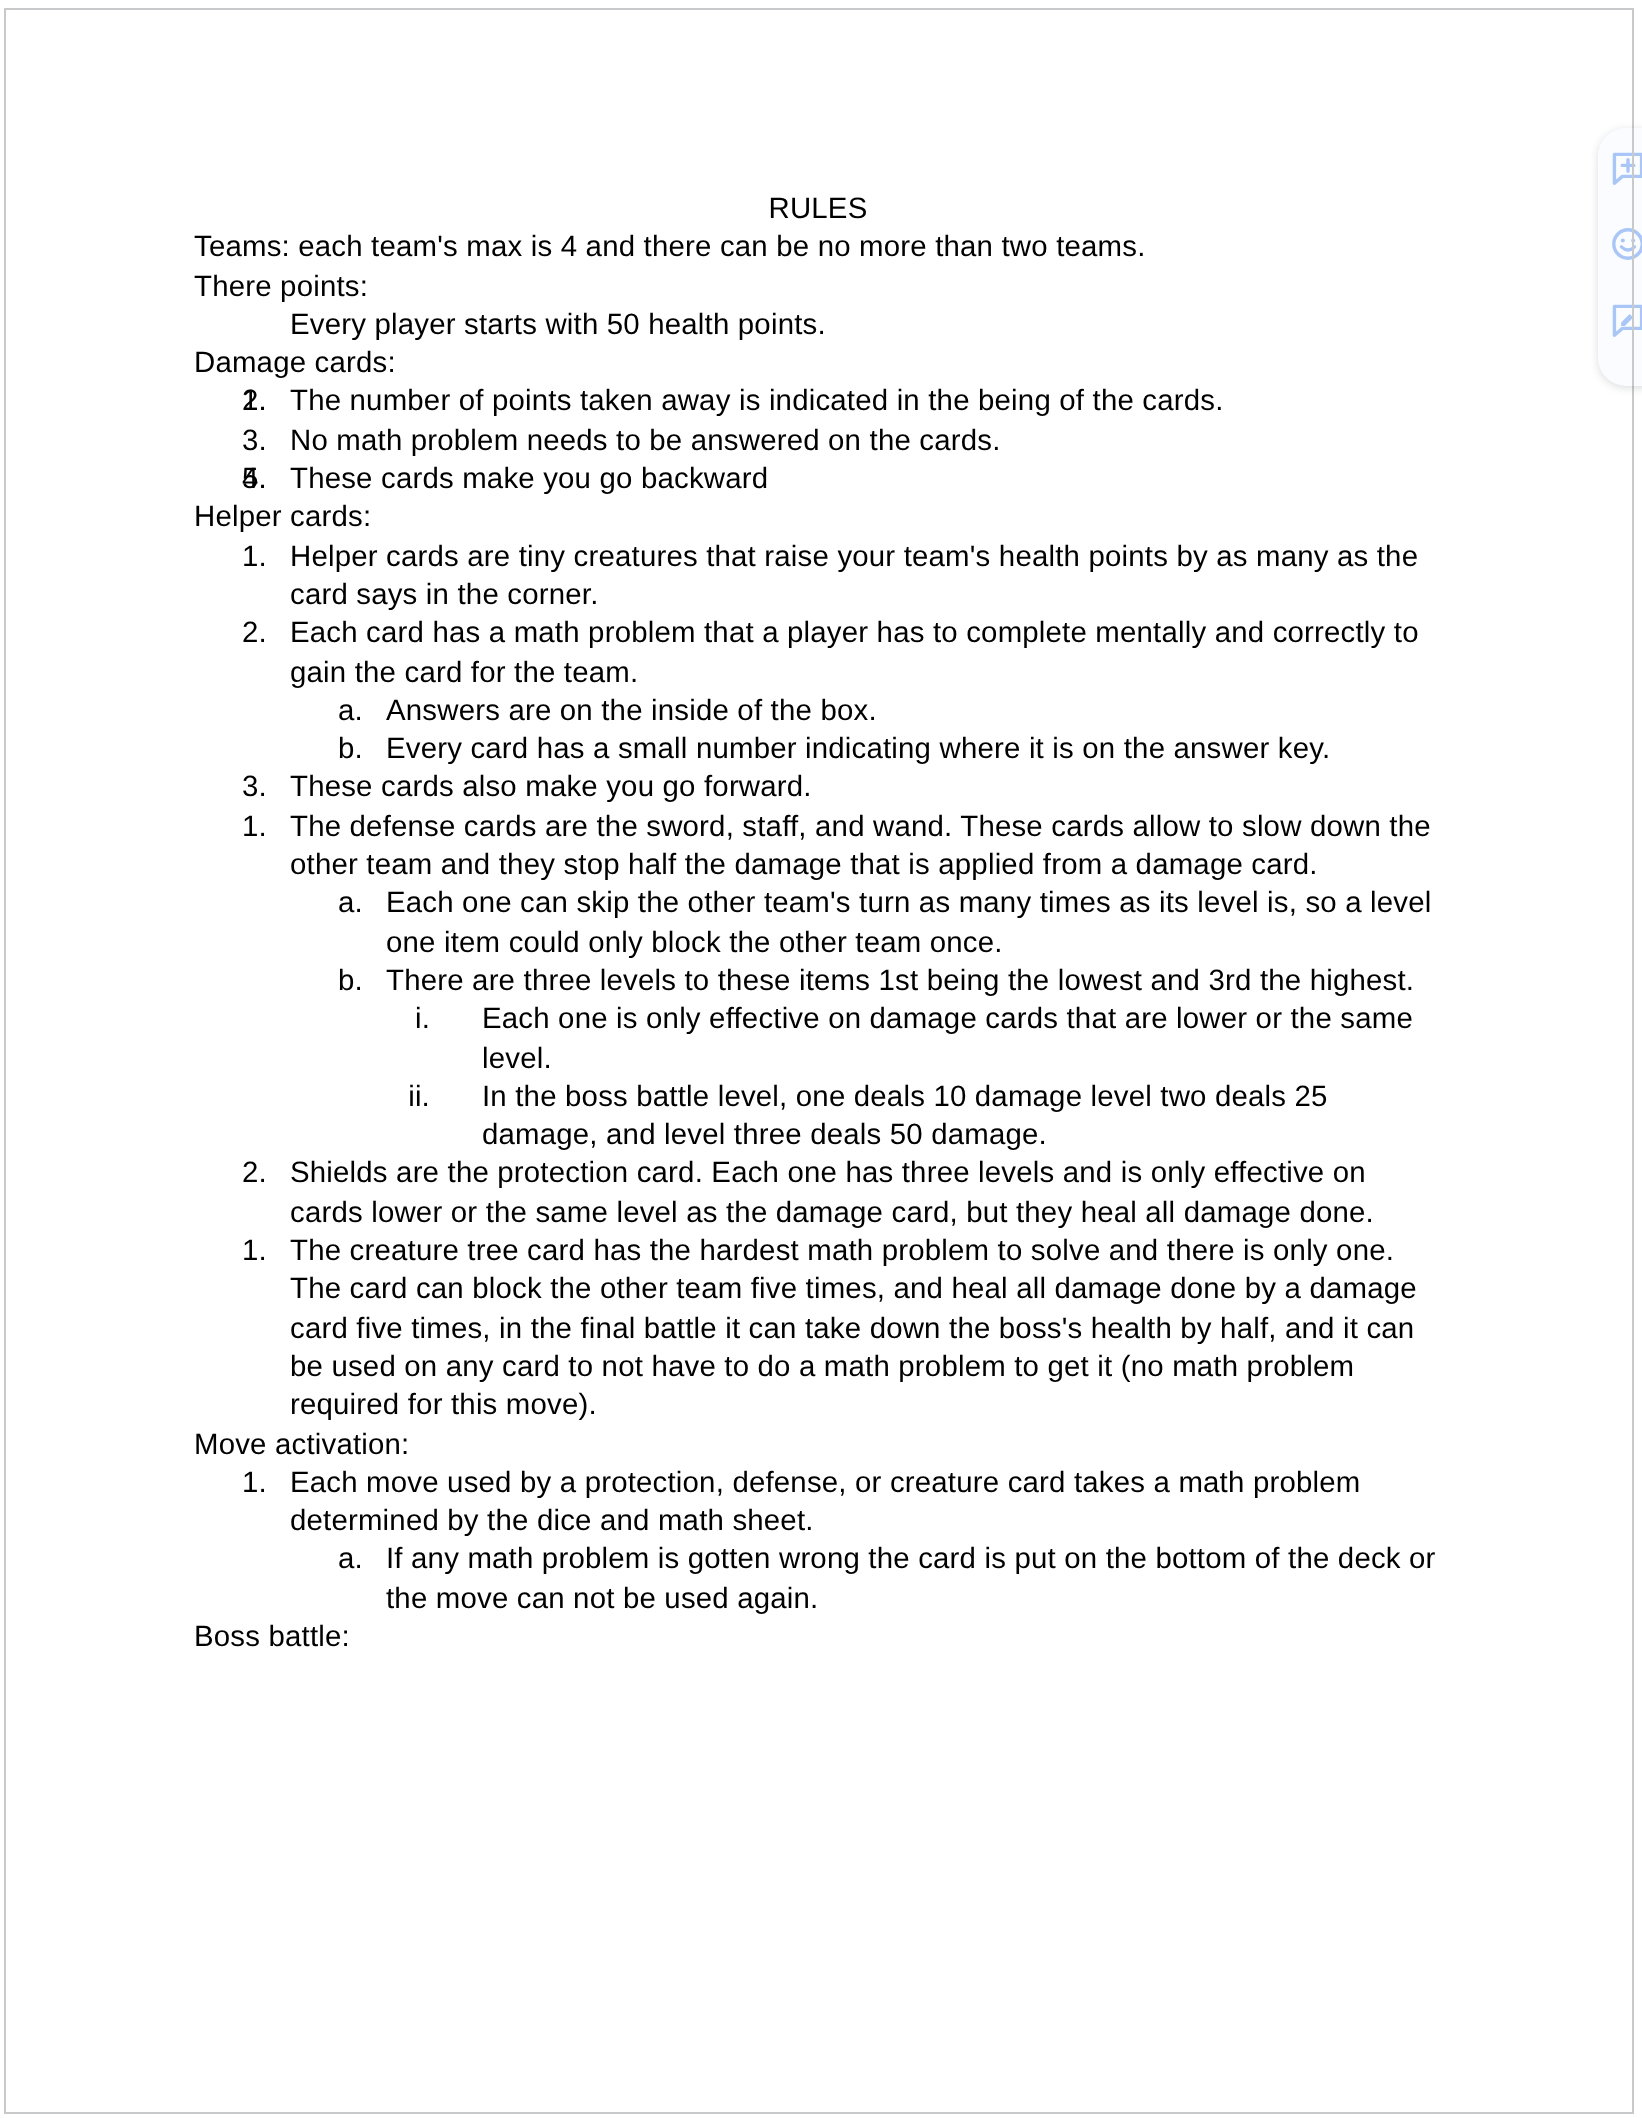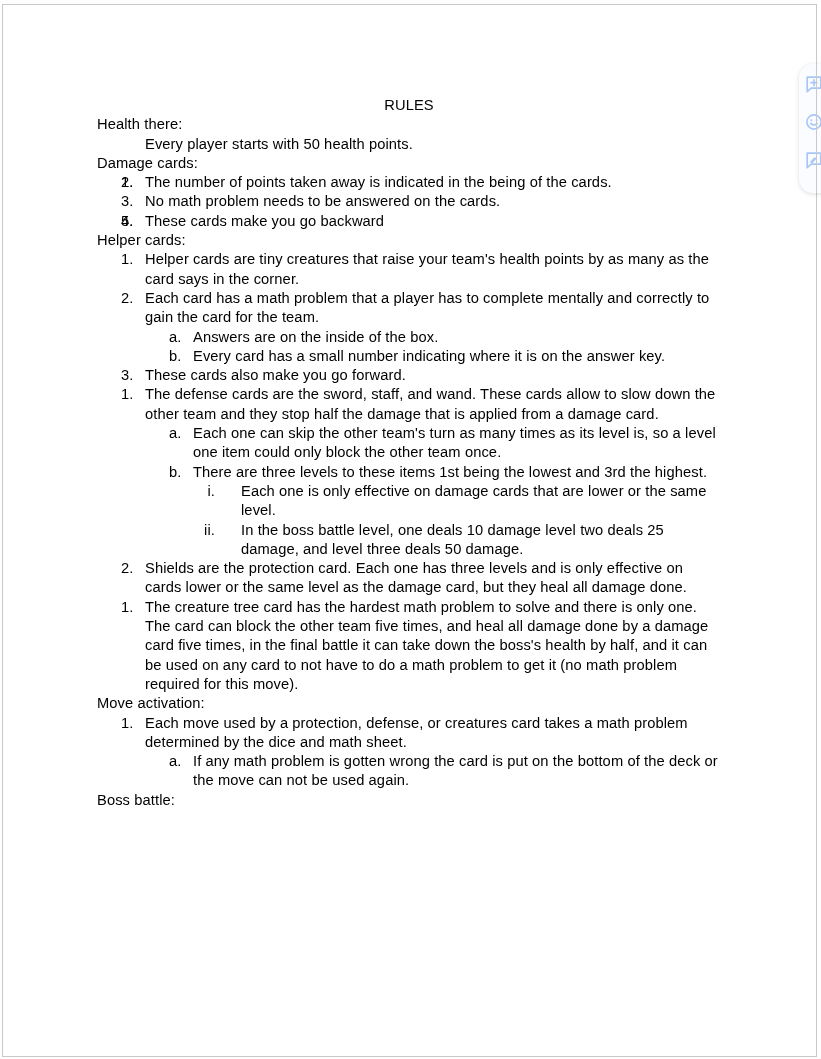--- a/index.html
+++ b/index.html
@@ -101,21 +101,25 @@
 <div class="stage">
 
   <div class="page">
     <div class="doc" id="doc">
         <div class="b-row b-title">
     
     <span class="line-text">RULES</span>
   </div>
         <div class="b-row b-p">
     
-    <span class="line-text">Health there:</span>
+    <span class="line-text">Teams: each team's max is 4 and there can be no more than two teams.</span>
+  </div>
+        <div class="b-row b-p">
+    
+    <span class="line-text">There points:</span>
   </div>
         <div class="b-row b-ind">
     
     <span class="line-text">Every player starts with 50 health points.</span>
   </div>
         <div class="b-row b-p">
     
     <span class="line-text">Damage cards:</span>
   </div>
         <div class="b-row b-l1">
@@ -187,21 +191,21 @@
         <div class="b-row b-l1">
     <span class="marker">1.</span>
     <span class="line-text">The creature tree card has the hardest math problem to solve and there is only one. The card can block the other team five times, and heal all damage done by a damage card five times, in the final battle it can take down the boss's health by half, and it can be used on any card to not have to do a math problem to get it (no math problem required for this move).</span>
   </div>
         <div class="b-row b-p">
     
     <span class="line-text">Move activation:</span>
   </div>
         <div class="b-row b-l1">
     <span class="marker">1.</span>
-    <span class="line-text">Each move used by a protection, defense, or creatures card takes a math problem determined by the dice and math sheet.</span>
+    <span class="line-text">Each move used by a protection, defense, or creature card takes a math problem determined by the dice and math sheet.</span>
   </div>
         <div class="b-row b-l2">
     <span class="marker">a.</span>
     <span class="line-text">If any math problem is gotten wrong the card is put on the bottom of the deck or the move can not be used again.</span>
   </div>
         <div class="b-row b-p">
     
     <span class="line-text">Boss battle:</span>
   </div>
       </div>

